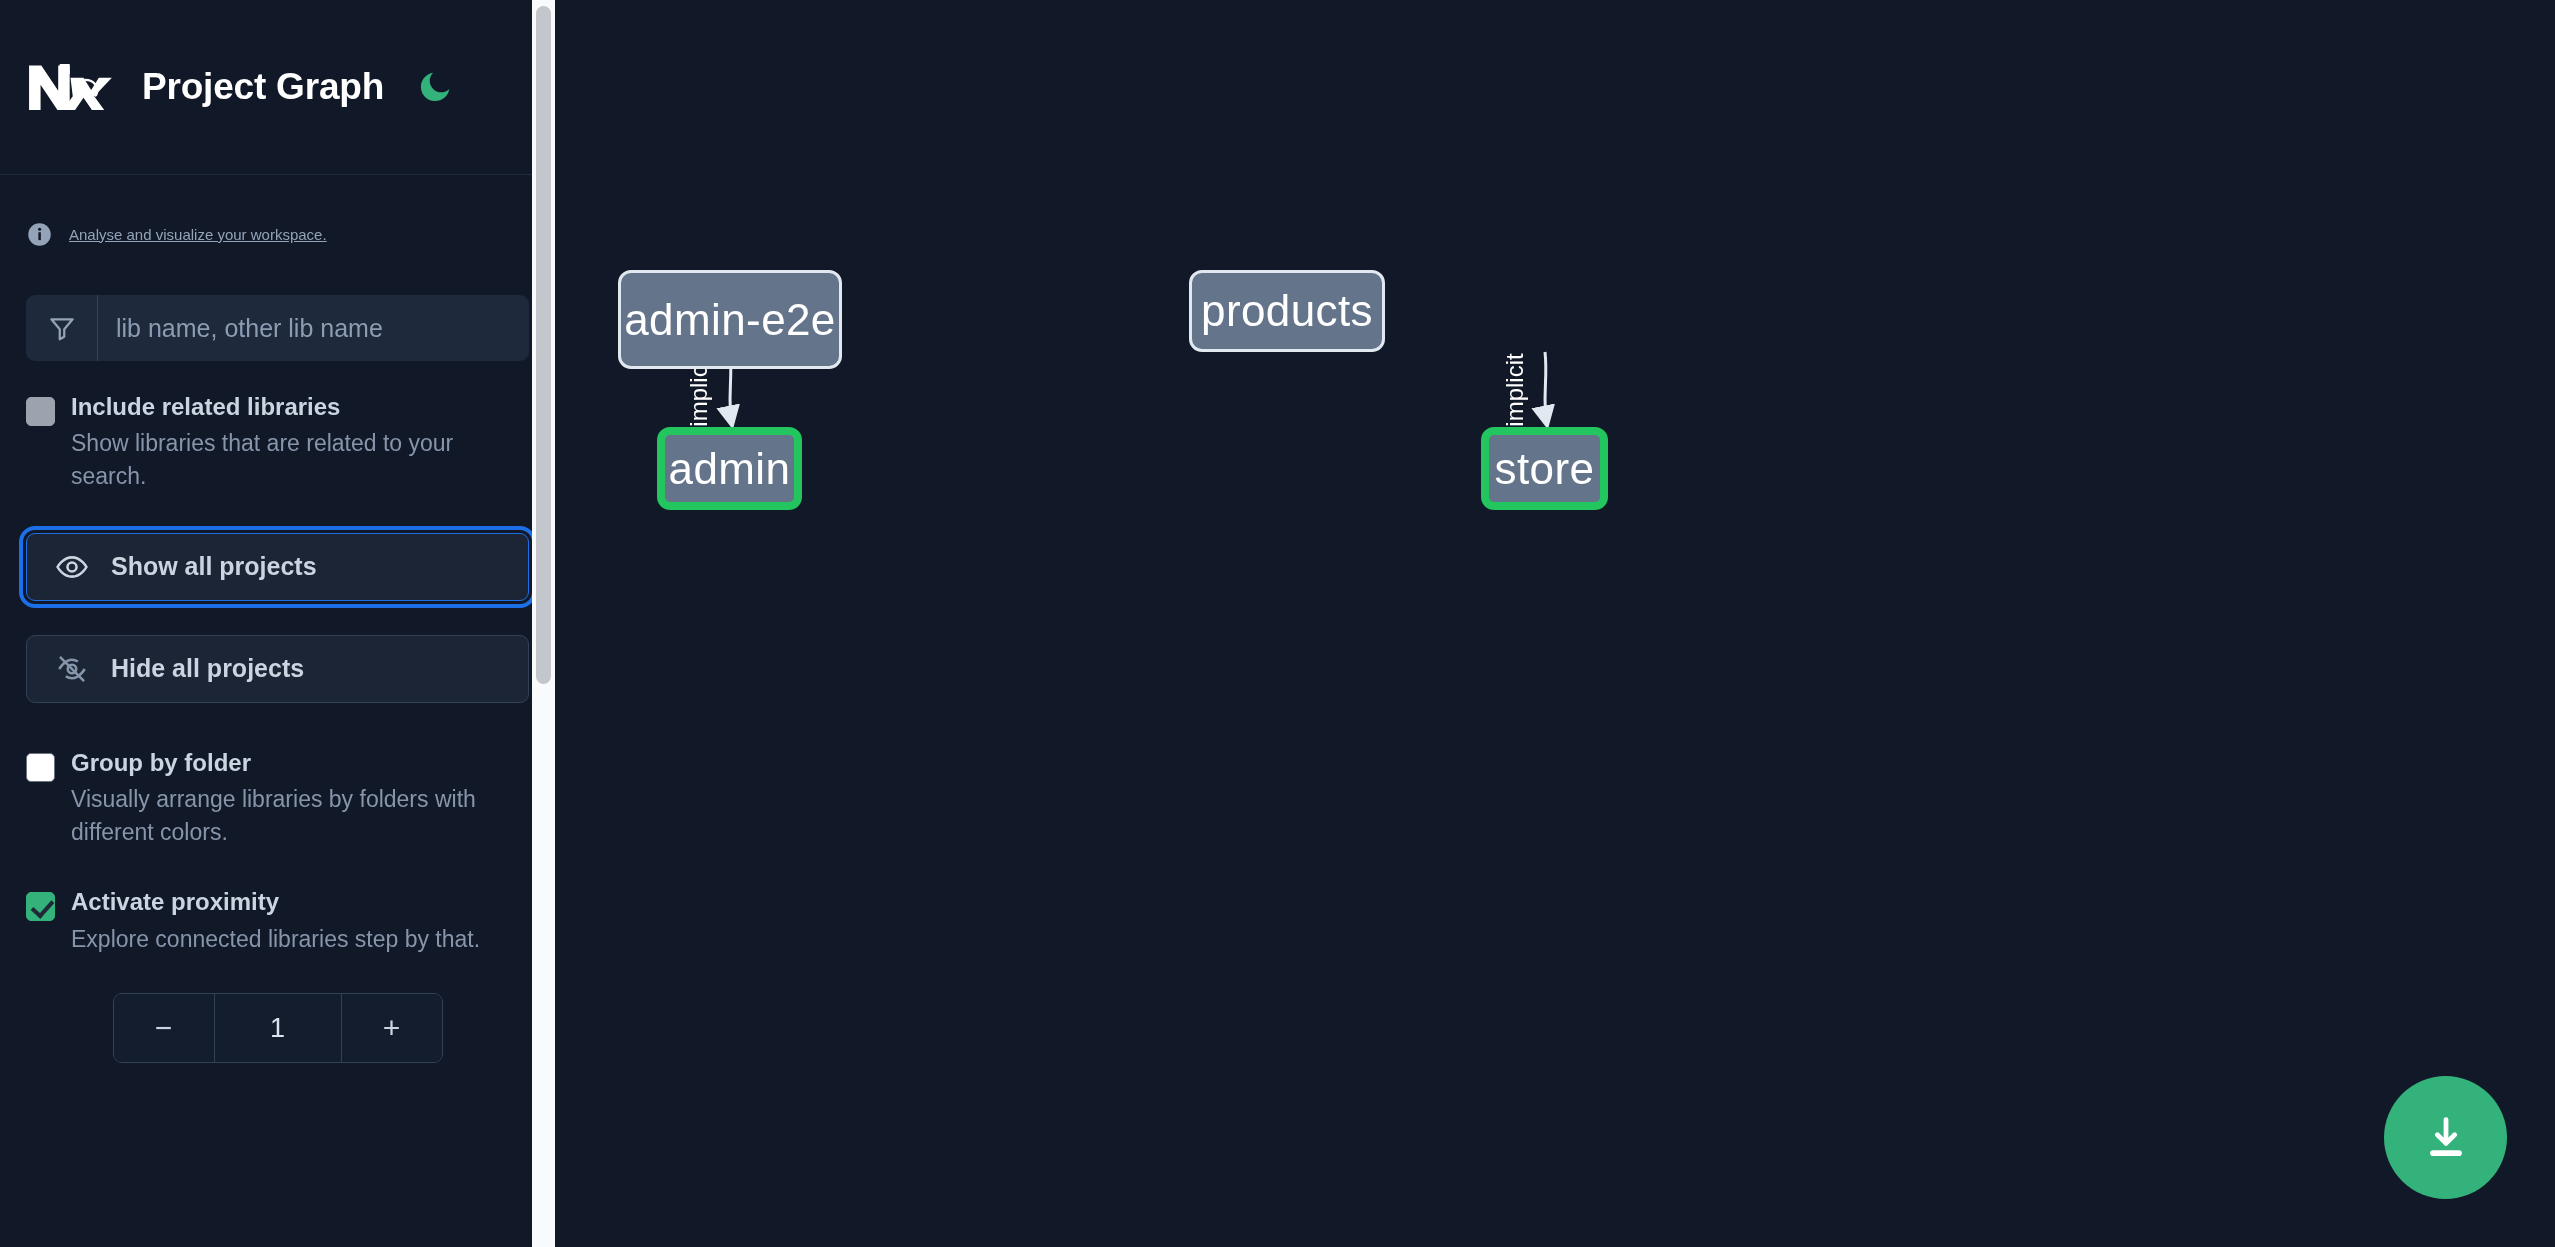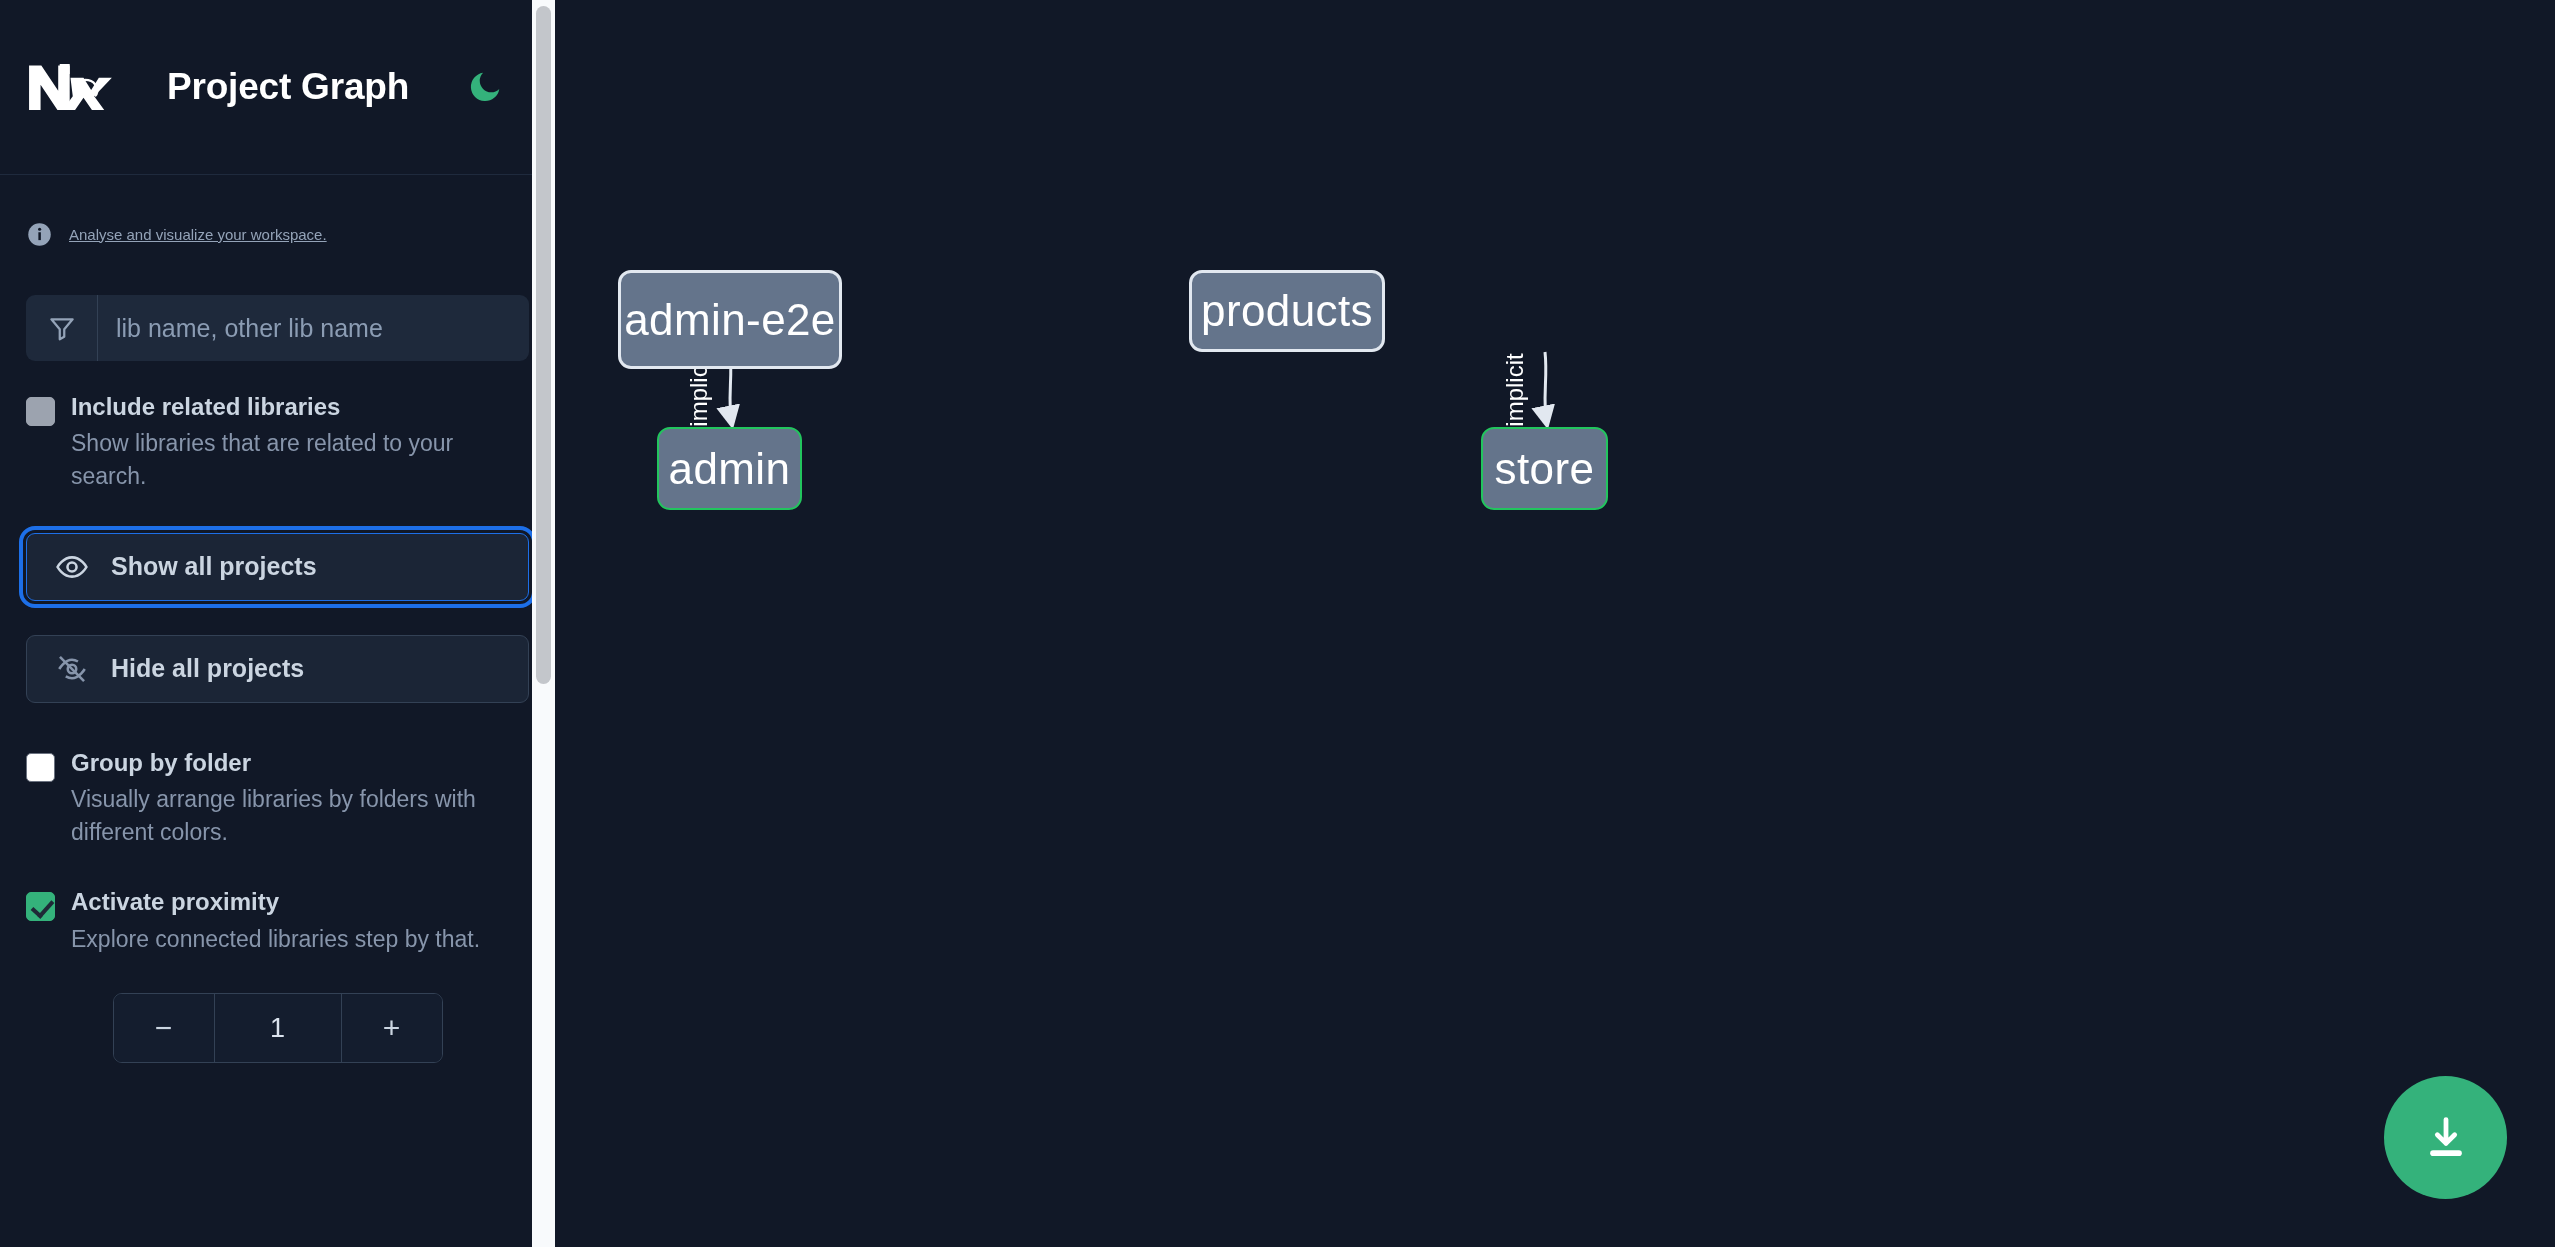--- a/index.html
+++ b/index.html
@@ -29,21 +29,20 @@
     flex: 0 0 555px;
     overflow: hidden;
   }
 
   .sidebar-header {
     height: 175px;
     display: flex;
     align-items: center;
     padding: 0 0 0 26px;
     border-bottom: 1px solid #1f2a3d;
-    gap: 25px;
   }
 
   .nx-logo {
     width: 92px;
     height: 56px;
     flex: 0 0 auto;
     margin-right: 24px;
   }
 
   .app-title {
@@ -260,21 +259,21 @@
     display: flex;
     align-items: center;
     justify-content: center;
     color: #ffffff;
     font-size: 44px;
     letter-spacing: 0.4px;
     cursor: pointer;
     white-space: nowrap;
   }
   .node.lib { border: 3px solid #e2e8f0; }
-  .node.app { border: 2px solid #22c55e; }
+  .node.app { border: 8px solid #22c55e; }
 
   .download-fab {
     position: absolute;
     right: 48px;
     bottom: 48px;
     width: 123px;
     height: 123px;
     border-radius: 50%;
     background: #34b27b;
     display: flex;

